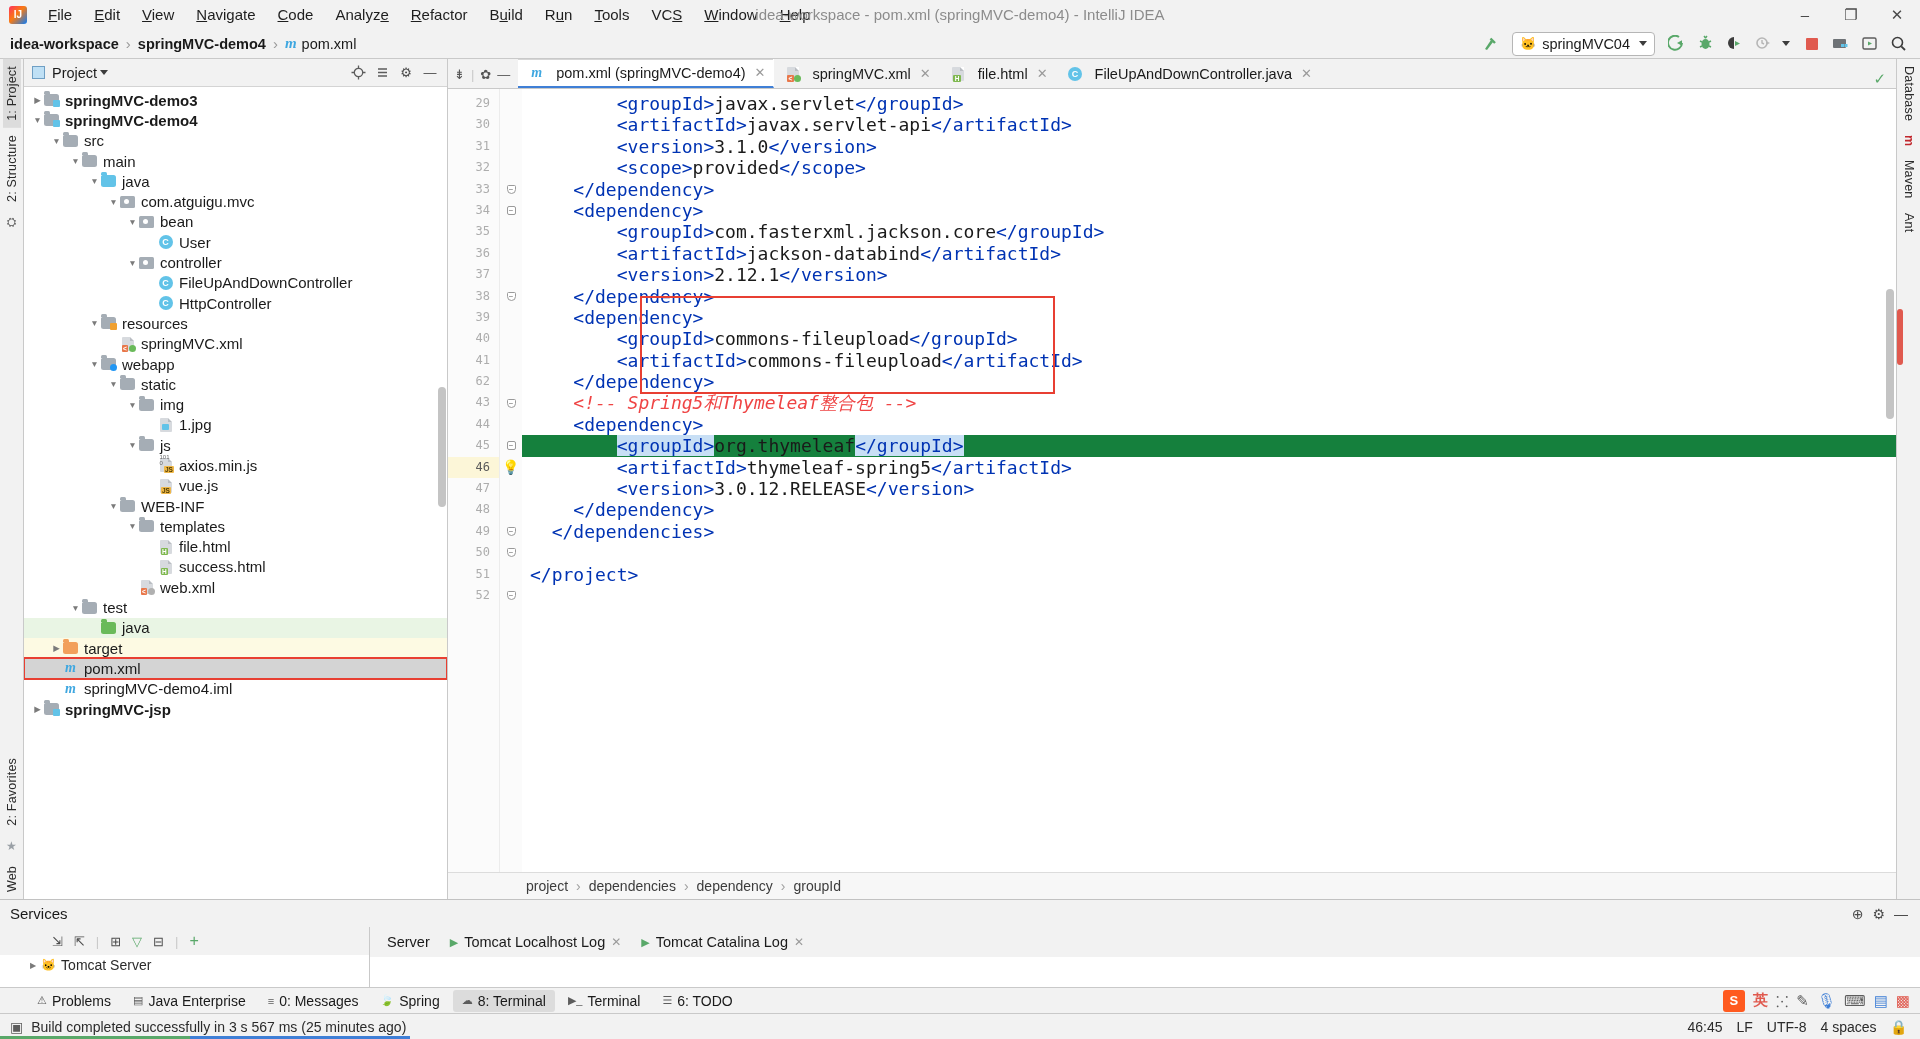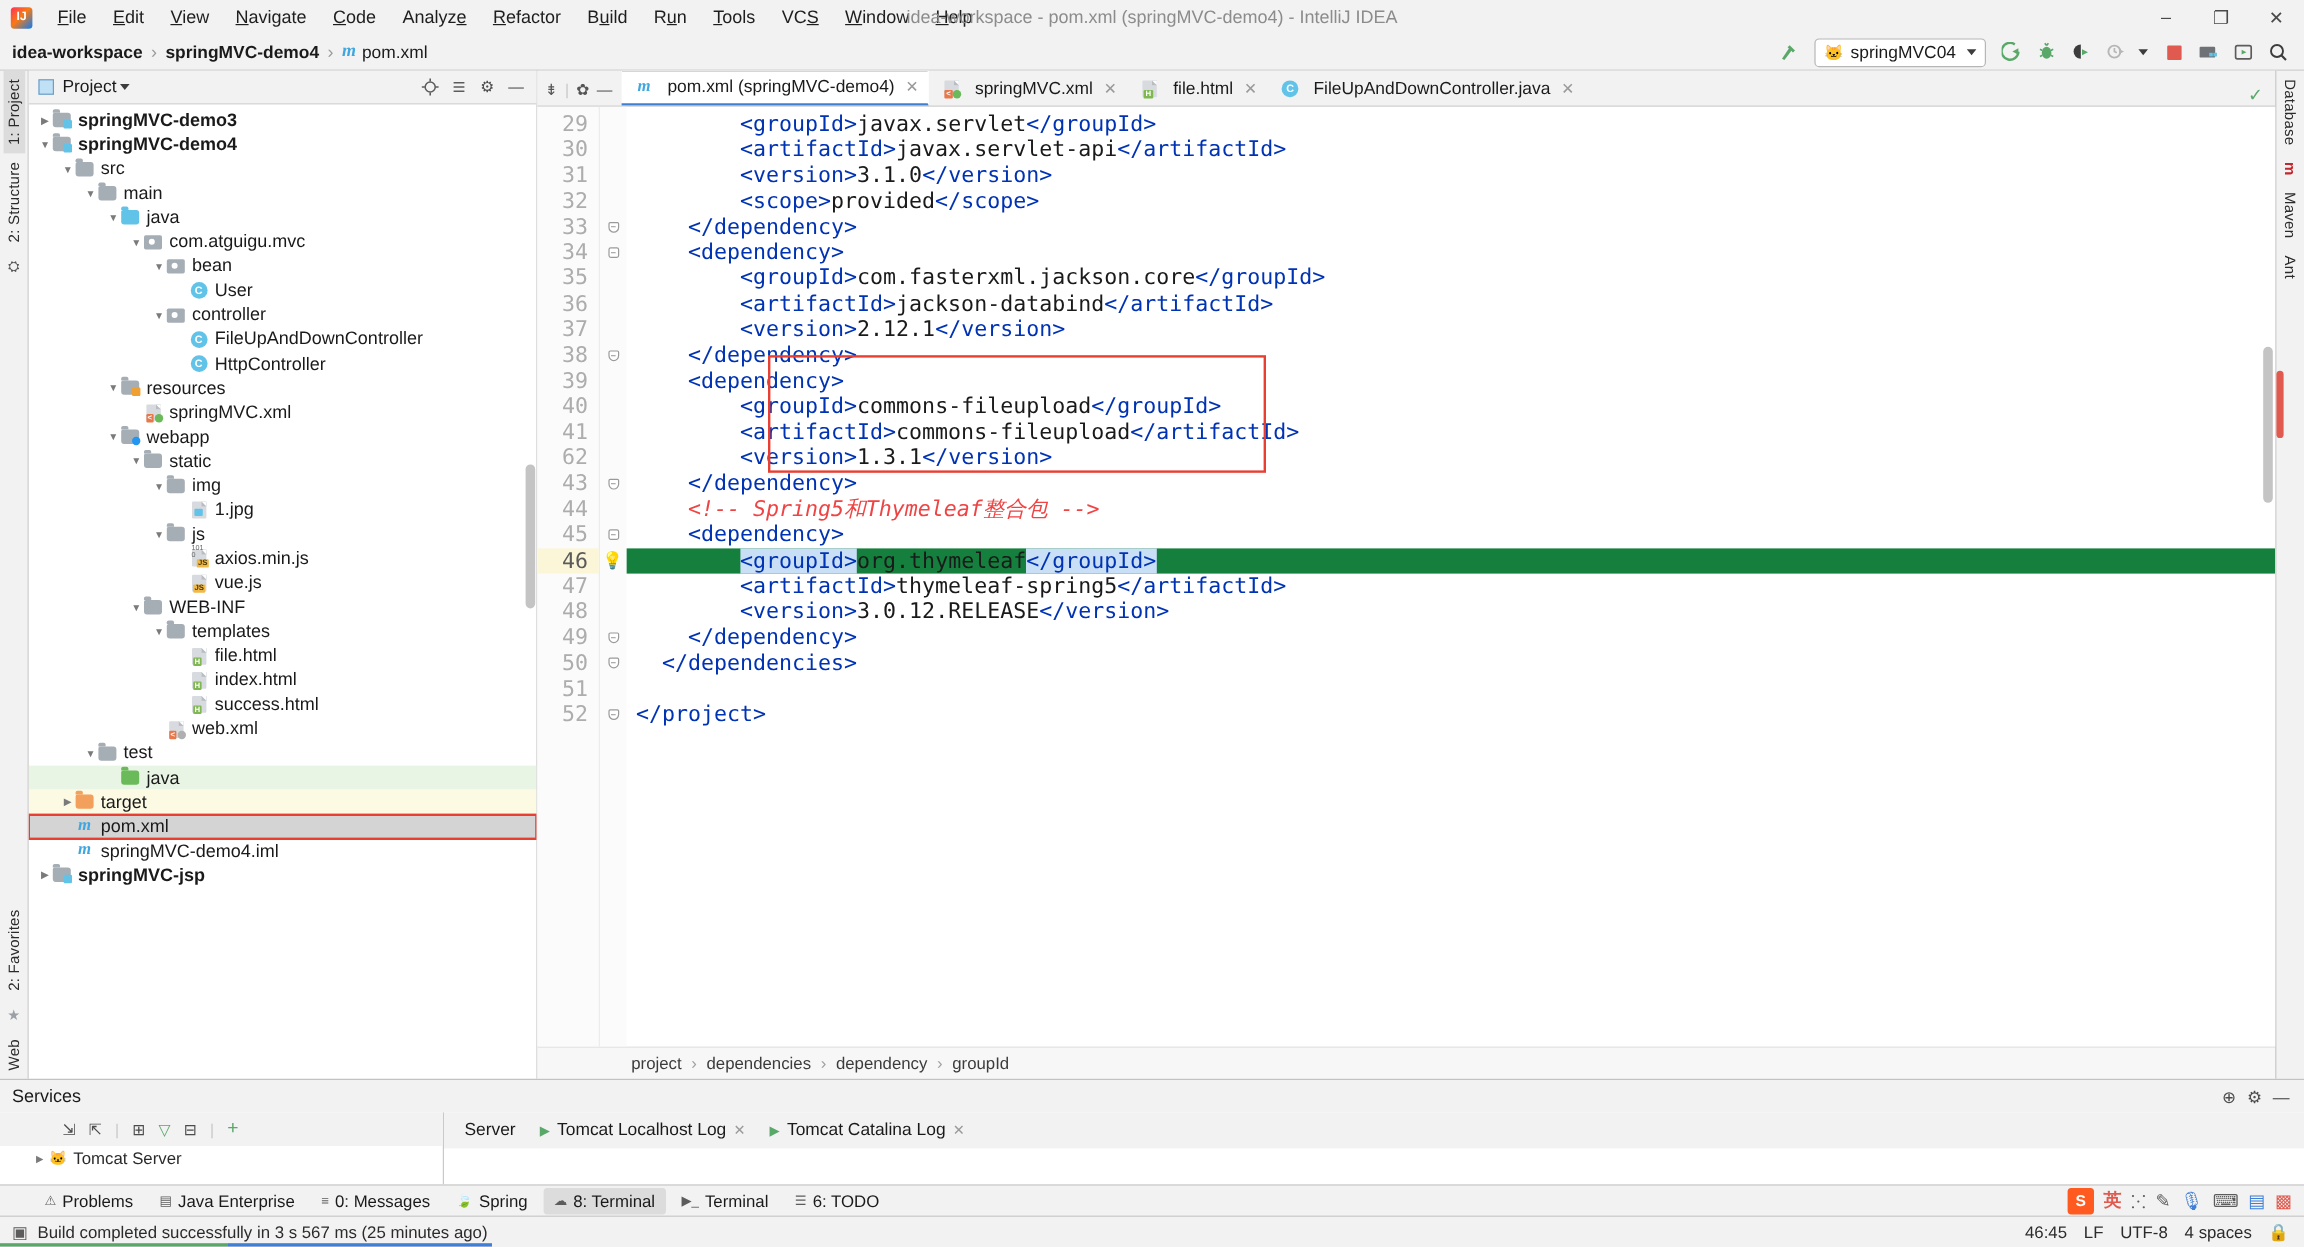--- a/index.html
+++ b/index.html
@@ -118,21 +118,21 @@
          font-size:14.5px; border-right:1px solid transparent; cursor:default;}
   .tab.active { background:#fff; border-bottom:2px solid #3f7fd6; box-shadow:inset 0 1px 0 #d6d6d6; }
   .tab .x { color:#9a9a9a; font-size:13px; margin-left:3px; }
   .tabsbar .check { margin-left:auto; color:#59a869; font-size:15px; padding-right:10px; }
 
   .code-area { flex:1; display:flex; min-height:0; position:relative; background:#fff; }
   .gutter { width:52px; flex:0 0 52px; background:#fbfbfb; border-right:1px solid #ececec;
             padding-top:4px; text-align:right; }
   .foldcol { width:22px; flex:0 0 22px; background:#fbfbfb; padding-top:4px; }
   .lnum { height:21.4px; line-height:21.4px; font-family:"DejaVu Sans Mono", monospace;
-          font-size:18px; color:#adadad; padding-right:9px; }
+          font-size:12px; color:#adadad; padding-right:9px; }
   .lnum.cur { color:#5b5b5b; background:#fcf6d8; }
   .fold { height:21.4px; display:flex; align-items:center; justify-content:center;}
   .fmark { width:9px;height:9px;border:1px solid #9a9a9a;border-radius:2px;color:#6a6a6a;
            font-size:8px;line-height:7px;text-align:center;background:#fff;}
   .fmark.end { border-radius:2px 2px 6px 6px; }
   .bulb { color:#f5c518; font-size:14px; }
   .code { flex:1; padding-top:4px; position:relative; overflow:hidden;
           font-family:"DejaVu Sans Mono", monospace; font-size:18px; }
   .cl { height:21.4px; line-height:21.4px; white-space:pre; padding-left:8px; }
   .cl.cur { background:#15803d; }
@@ -517,30 +517,20 @@
           </div>
           <div class="row">
             <span style="width: 122px; flex: 0 0 auto;"></span>
             <span class="arrow"></span>
             <span class="ti">
               <span class="file">
                 <span class="fbadge" style="background:#7fb850">H</span>
               </span>
             </span>
             <span class="lbl">file.html</span>
-          </div>
-          <div class="row">
-            <span style="width: 122px; flex: 0 0 auto;"></span>
-            <span class="arrow"></span>
-            <span class="ti">
-              <span class="file">
-                <span class="fbadge" style="background:#7fb850">H</span>
-              </span>
-            </span>
-            <span class="lbl">index.html</span>
           </div>
           <div class="row">
             <span style="width: 122px; flex: 0 0 auto;"></span>
             <span class="arrow"></span>
             <span class="ti">
               <span class="file">
                 <span class="fbadge" style="background:#7fb850">H</span>
               </span>
             </span>
             <span class="lbl">success.html</span>
@@ -734,21 +724,20 @@
             <div class="cl">        <span class="tg">&lt;scope&gt;</span>provided<span class="tg">&lt;/scope&gt;</span></div>
             <div class="cl">    <span class="tg">&lt;/dependency&gt;</span></div>
             <div class="cl">    <span class="tg">&lt;dependency&gt;</span></div>
             <div class="cl">        <span class="tg">&lt;groupId&gt;</span>com.fasterxml.jackson.core<span class="tg">&lt;/groupId&gt;</span></div>
             <div class="cl">        <span class="tg">&lt;artifactId&gt;</span>jackson-databind<span class="tg">&lt;/artifactId&gt;</span></div>
             <div class="cl">        <span class="tg">&lt;version&gt;</span>2.12.1<span class="tg">&lt;/version&gt;</span></div>
             <div class="cl">    <span class="tg">&lt;/dependency&gt;</span></div>
             <div class="cl">    <span class="tg">&lt;dependency&gt;</span></div>
             <div class="cl">        <span class="tg">&lt;groupId&gt;</span>commons-fileupload<span class="tg">&lt;/groupId&gt;</span></div>
             <div class="cl">        <span class="tg">&lt;artifactId&gt;</span>commons-fileupload<span class="tg">&lt;/artifactId&gt;</span></div>
-            <div class="cl">        <span class="tg">&lt;version&gt;</span>1.3.1<span class="tg">&lt;/version&gt;</span></div>
             <div class="cl">    <span class="tg">&lt;/dependency&gt;</span></div>
             <div class="cl">    <span class="cm">&lt;!-- Spring5和Thymeleaf整合包 --&gt;</span></div>
             <div class="cl">    <span class="tg">&lt;dependency&gt;</span></div>
             <div class="cl cur">        <span class="tg sel-txt">&lt;groupId&gt;</span>org.thymeleaf<span class="tg sel-txt">&lt;/groupId&gt;</span></div>
             <div class="cl">        <span class="tg">&lt;artifactId&gt;</span>thymeleaf-spring5<span class="tg">&lt;/artifactId&gt;</span></div>
             <div class="cl">        <span class="tg">&lt;version&gt;</span>3.0.12.RELEASE<span class="tg">&lt;/version&gt;</span></div>
             <div class="cl">    <span class="tg">&lt;/dependency&gt;</span></div>
             <div class="cl">  <span class="tg">&lt;/dependencies&gt;</span></div>
             <div class="cl"></div>
             <div class="cl"><span class="tg">&lt;/project&gt;</span></div>

